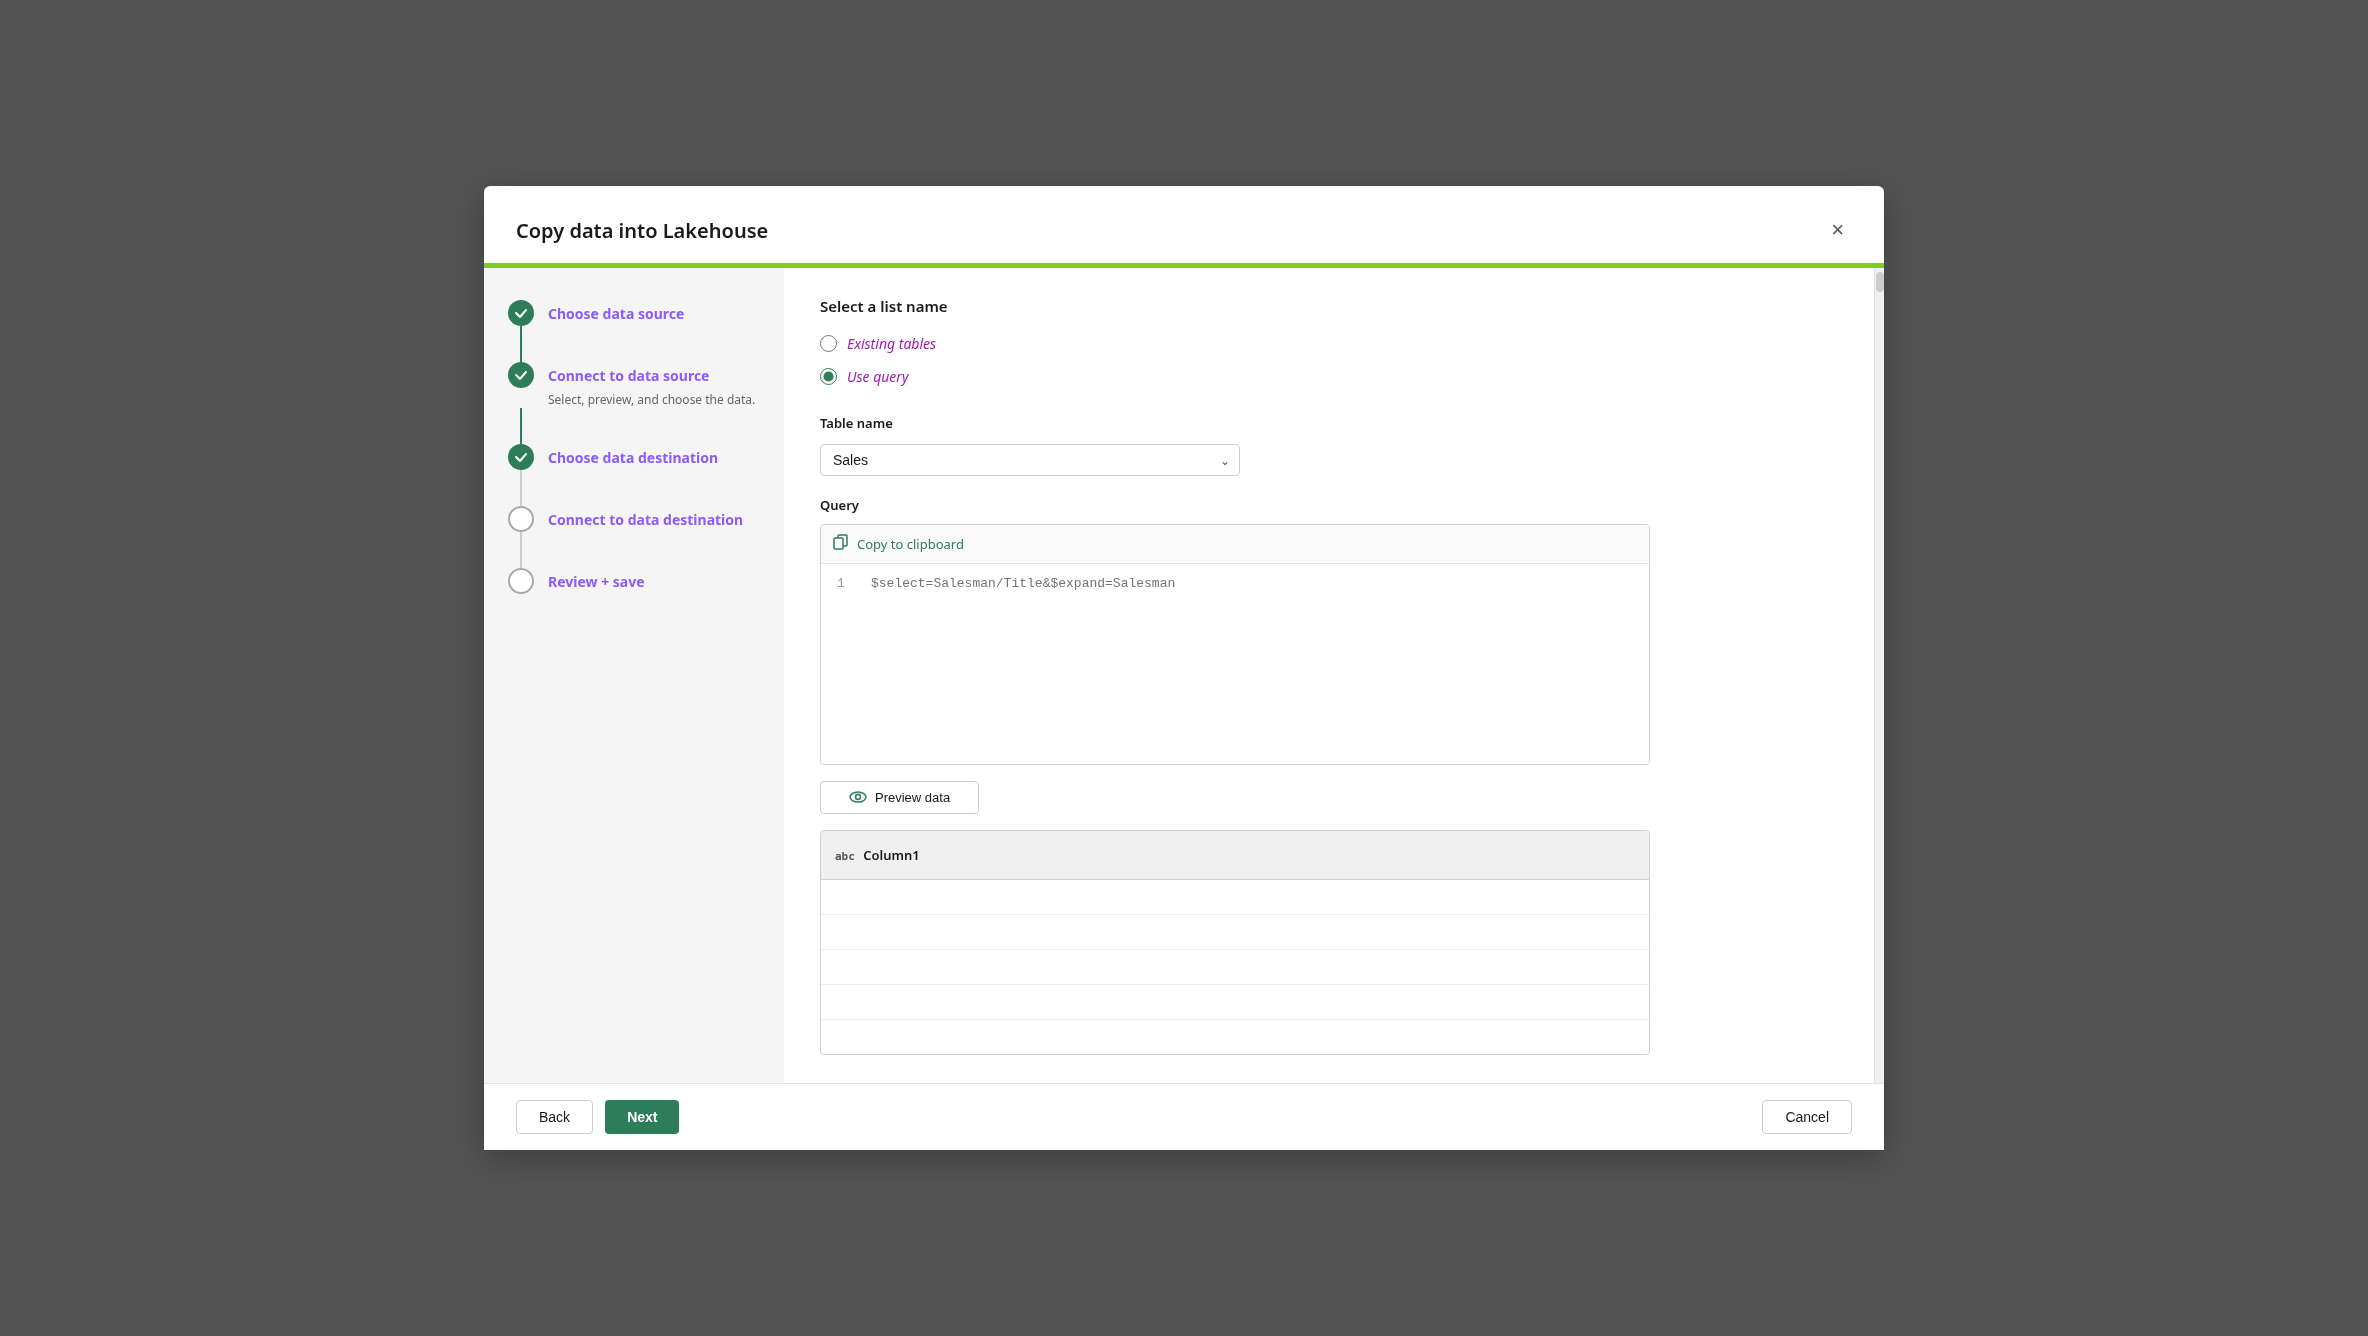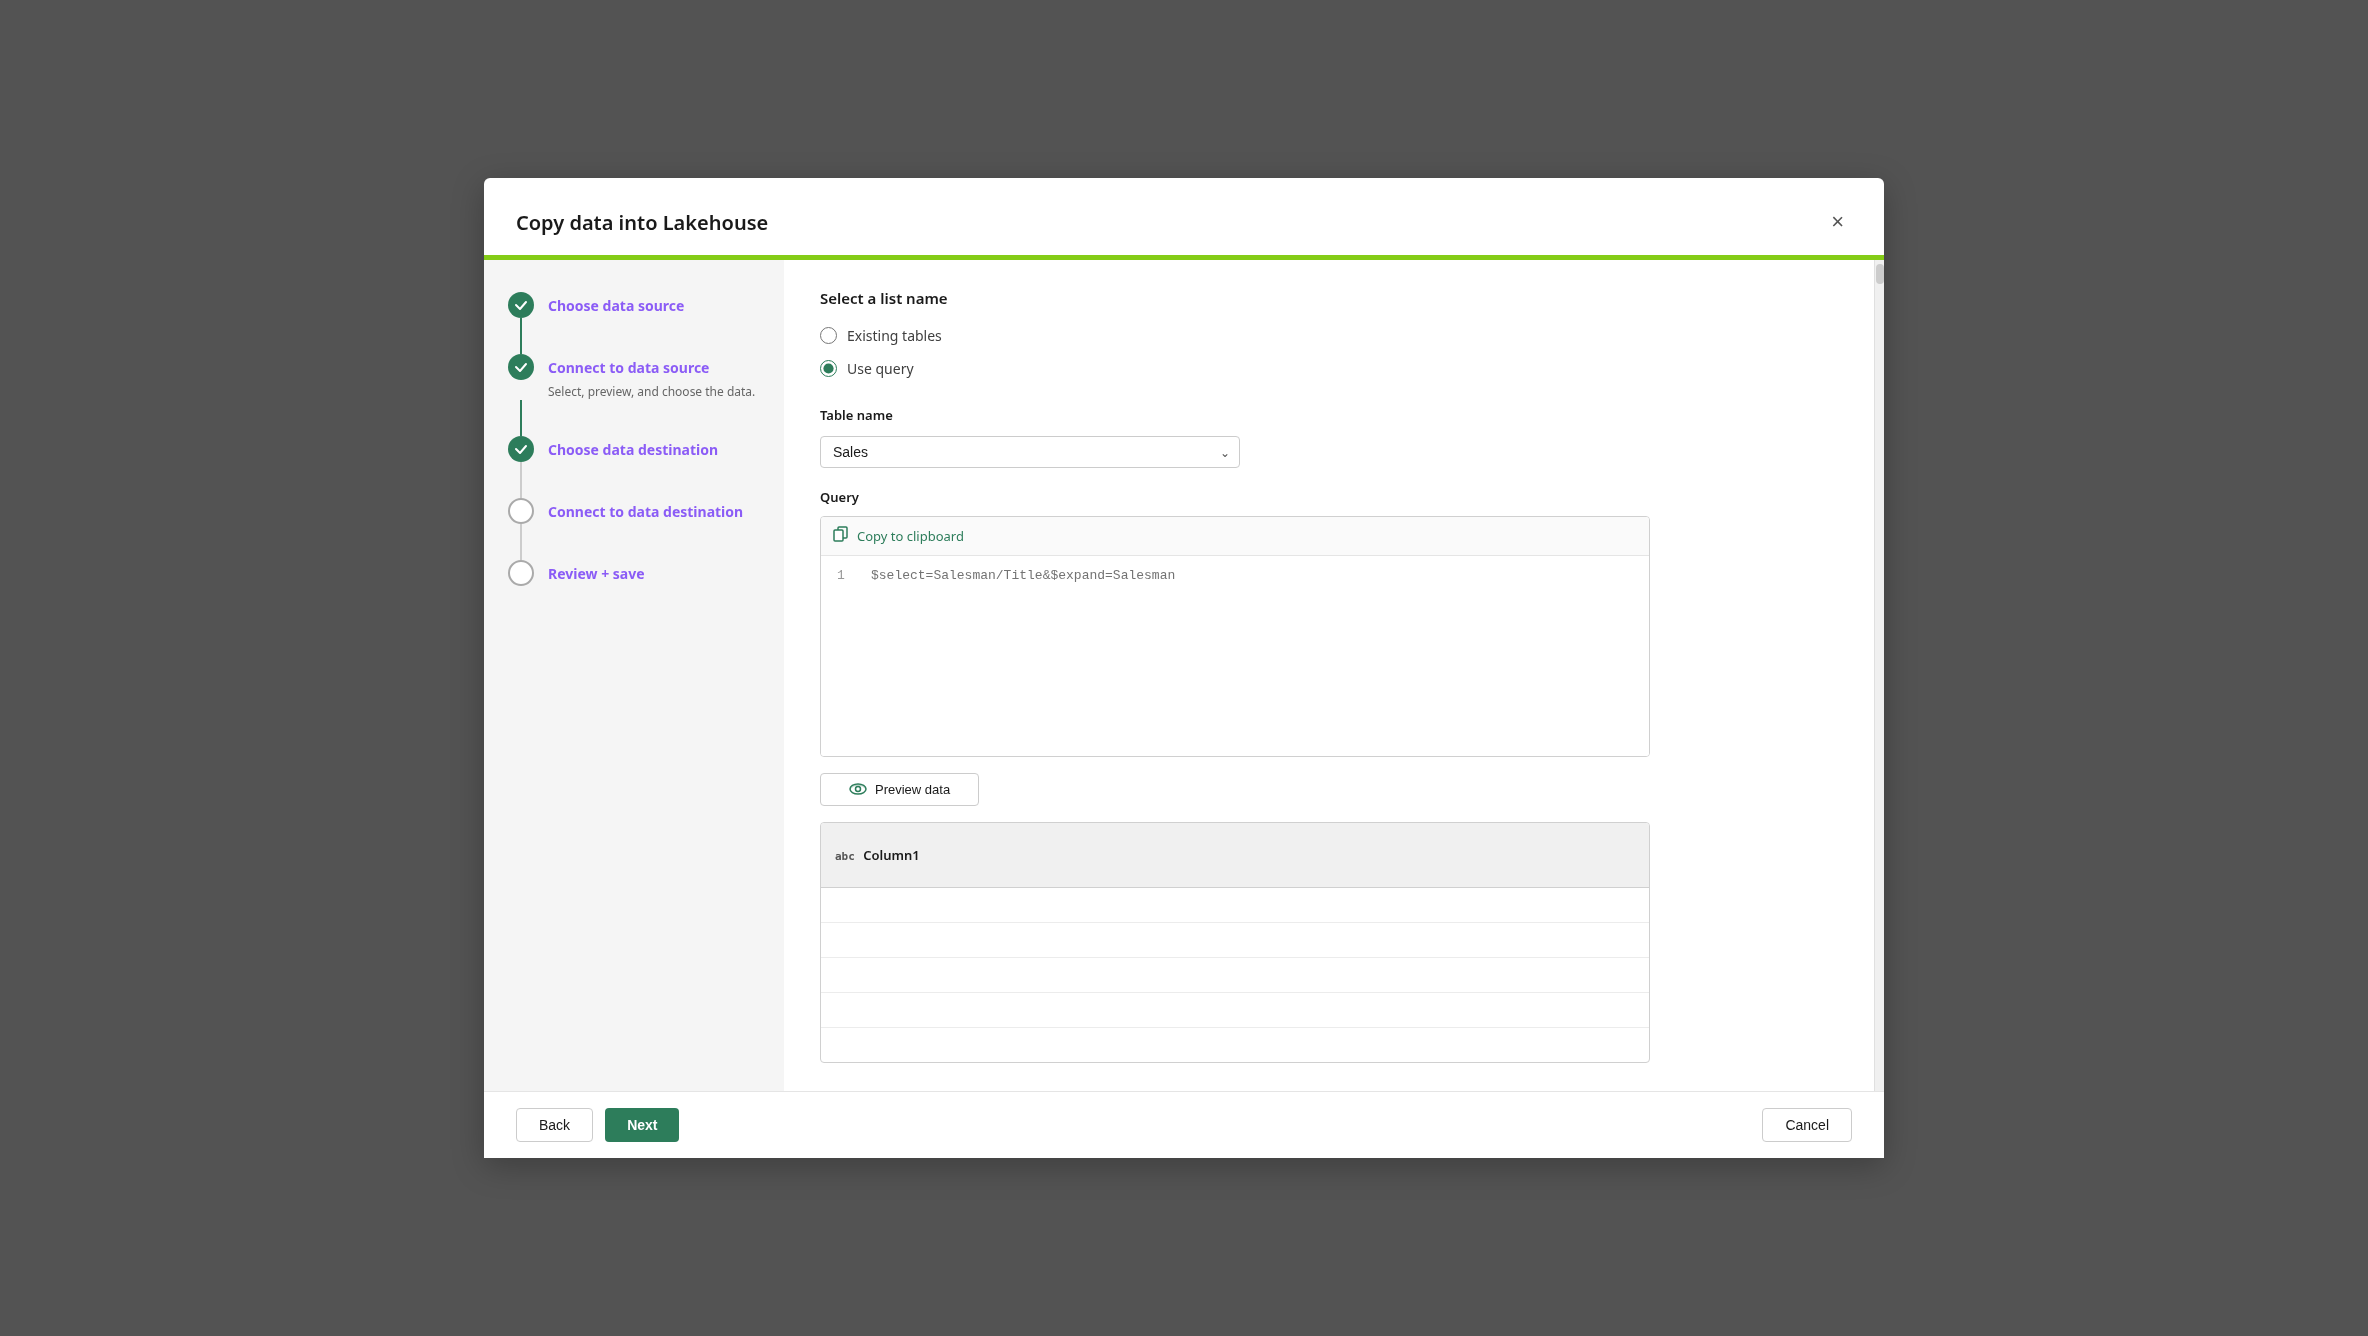--- a/index.html
+++ b/index.html
@@ -146,22 +146,23 @@
       cursor: pointer;
     }
     .radio-item input[type="radio"] {
       width: 17px;
       height: 17px;
       accent-color: #2d7d5b;
       cursor: pointer;
     }
     .radio-label {
       font-size: 14px;
-      color: #404040;
-      cursor: pointer;
+      color: #a21caf;
+      cursor: pointer;
+      font-style: italic;
     }
     
     .field-label {
       font-size: 13px;
       font-weight: 600;
       color: #1a1a1a;
       margin-bottom: 12px;
     }
     .select-wrapper {
       position: relative;
@@ -263,21 +264,21 @@
       overflow: hidden;
       max-width: 830px;
     }
     .data-table {
       width: 100%;
       border-collapse: collapse;
     }
     .data-table th {
       background: #f0f0f0;
       text-align: left;
-      padding: 23px 14px;
+      padding: 15px 14px;
       font-size: 13px;
       font-weight: 600;
       color: #1a1a1a;
       border-bottom: 1px solid #d0d0d0;
     }
     .data-table td {
       padding: 8px 14px;
       font-size: 13px;
       color: #1a1a1a;
       border-bottom: 1px solid #ececec;

